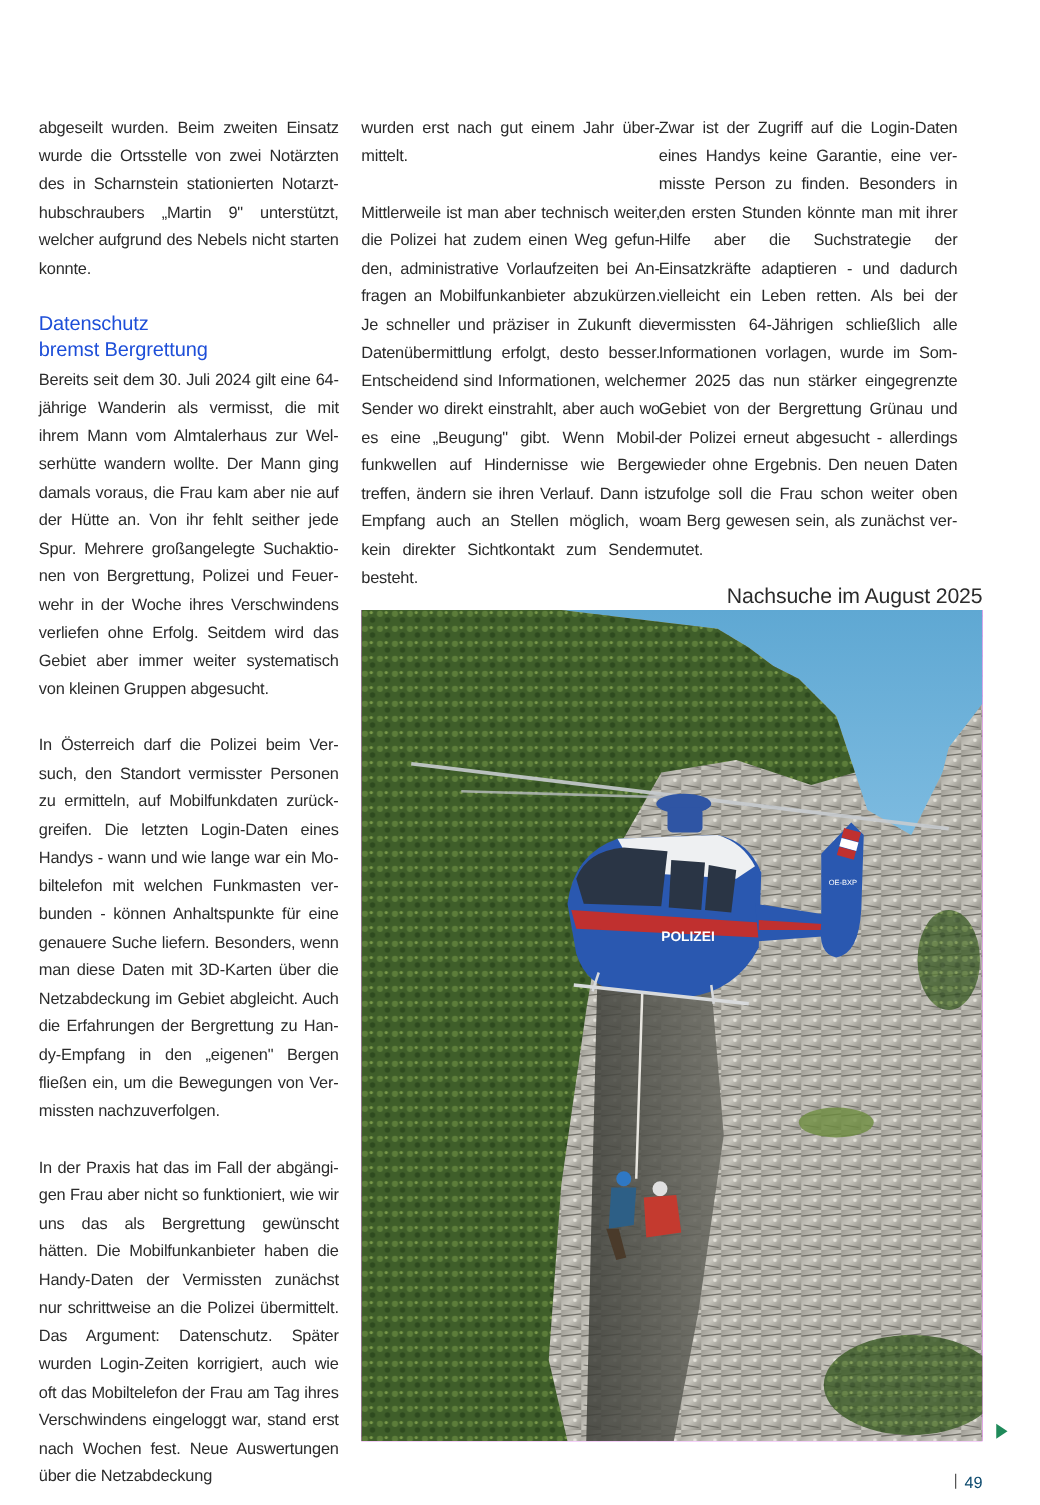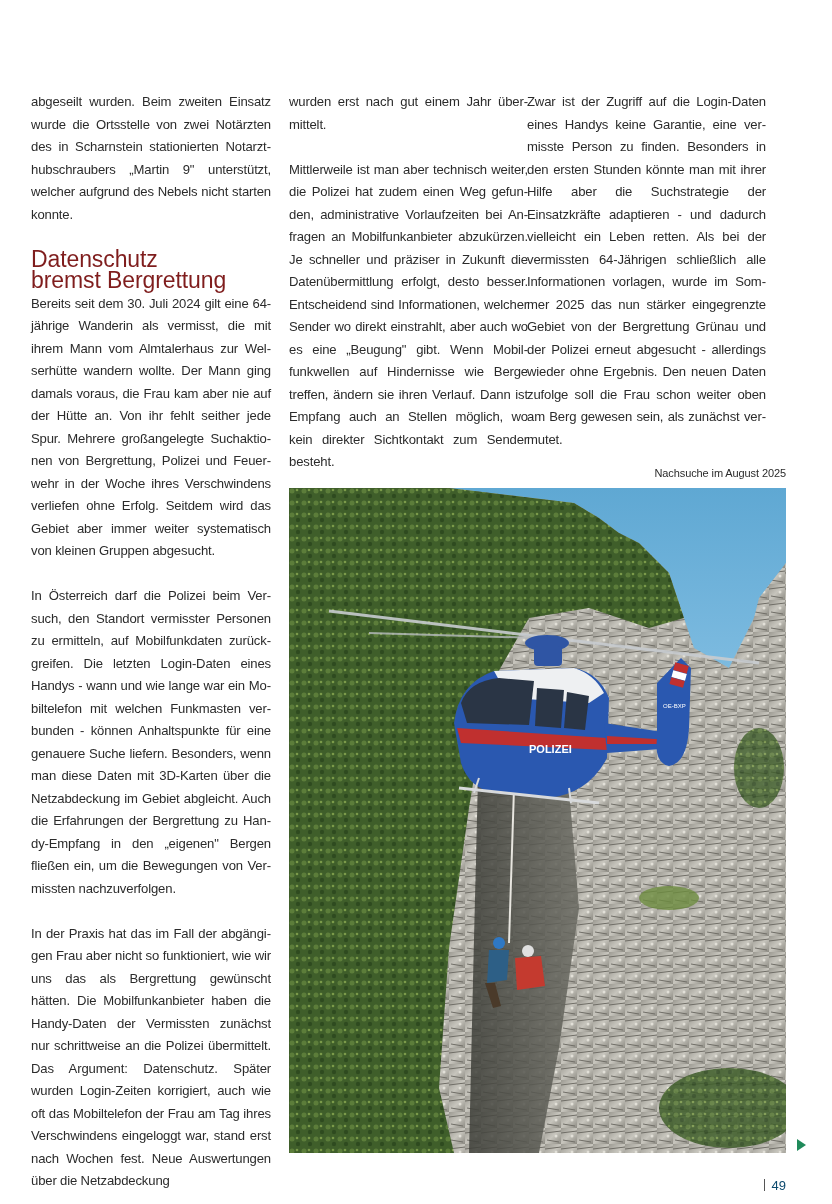--- a/index.html
+++ b/index.html
@@ -7,35 +7,35 @@
   body { position: relative; font-family: "Liberation Sans", "DejaVu Sans", sans-serif; color: #2b2b2b; }
 
   .col { position: absolute; top: 91px; font-size: 13.1px; line-height: 22.5px; text-align: justify; hyphens: manual; letter-spacing: -0.15px; }
   .col p { margin-bottom: 22.5px; }
   .col p:last-child { margin-bottom: 0; }
   .col-1 { left: 31px; width: 240px; }
   .col-2 { left: 289px; width: 239px; }
   .col-3 { left: 527px; width: 239px; }
 
   .heading {
-    color: #7f1d1d;
-    font-size: 23px;
+    color: #1d4ed8;
+    font-size: 16px;
     line-height: 21px;
     font-weight: normal;
     text-align: left;
     margin-top: 4px;
     margin-bottom: 6px;
     letter-spacing: -0.1px;
   }
 
   .caption {
     position: absolute;
     right: 46px;
     top: 467px;
-    font-size: 11px;
+    font-size: 17px;
     color: #2b2b2b;
     letter-spacing: -0.1px;
   }
 
   .photo {
     position: absolute;
     left: 289px;
     top: 488px;
     width: 497px;
     height: 665px;

